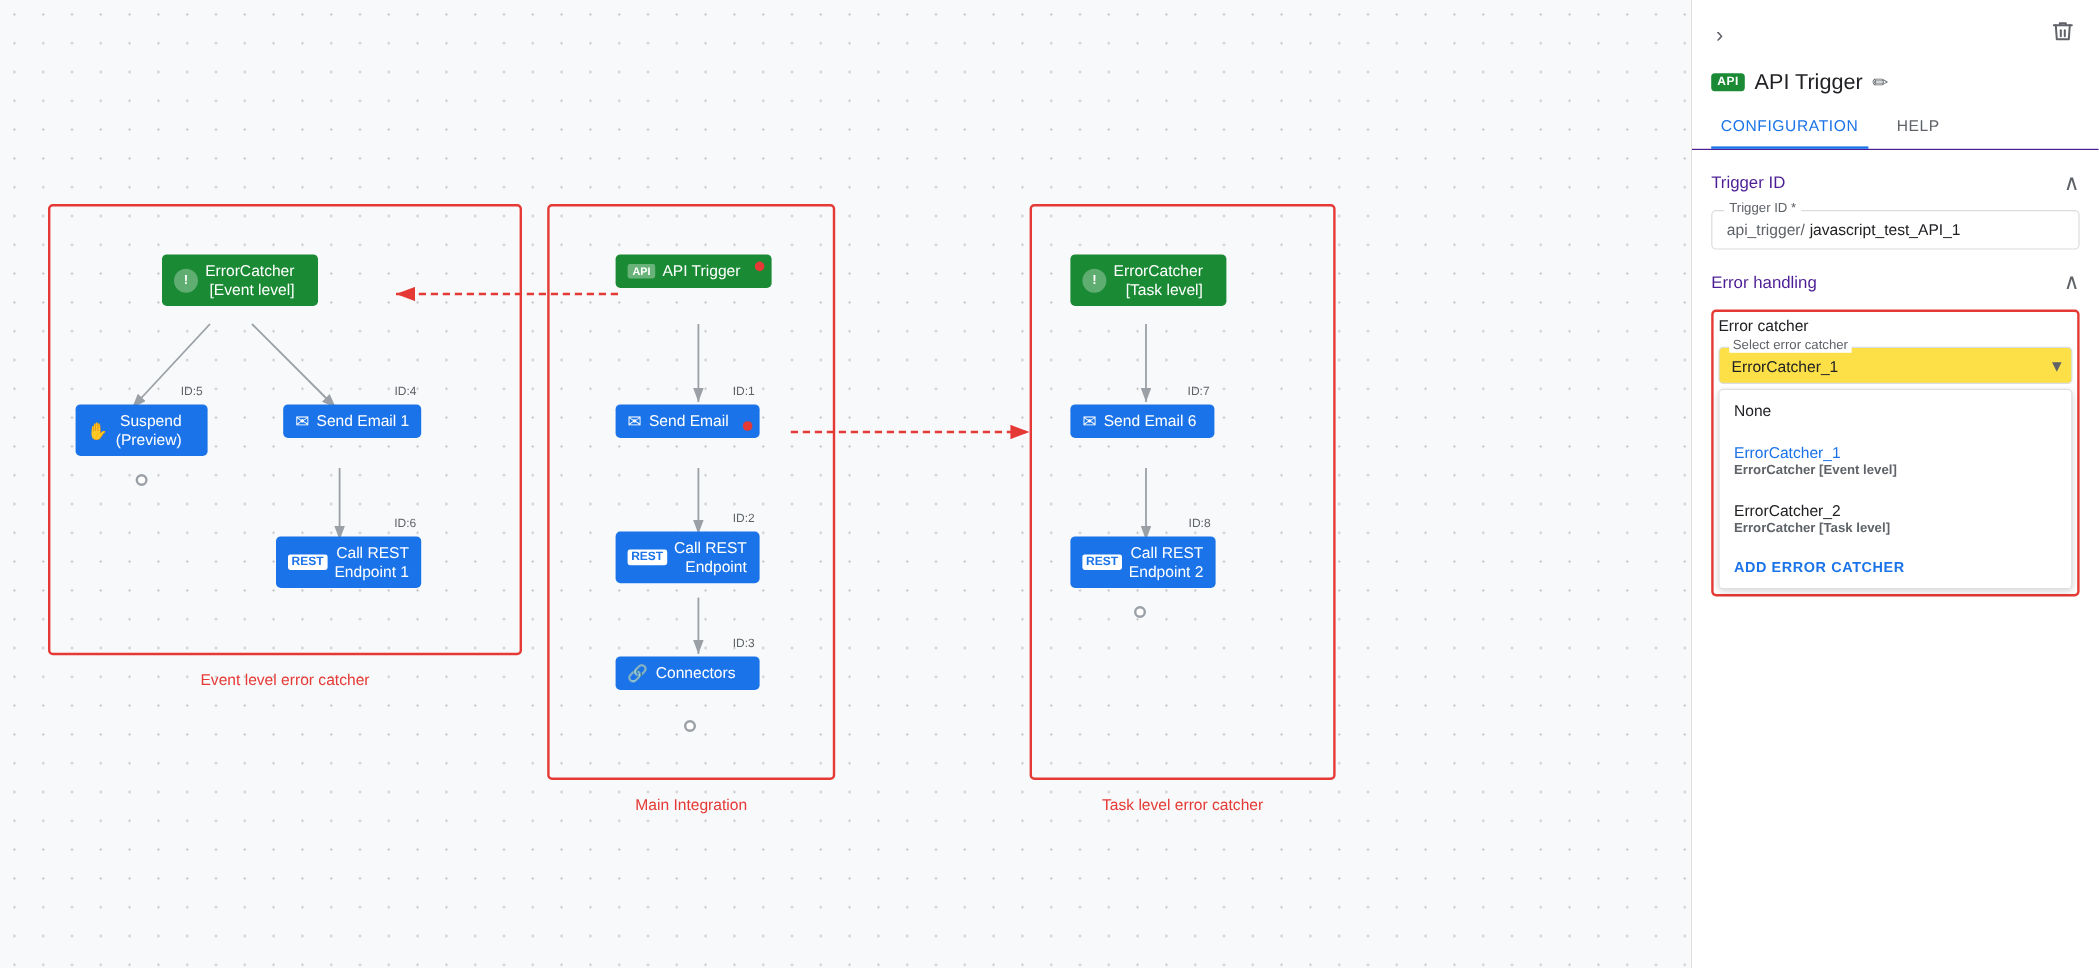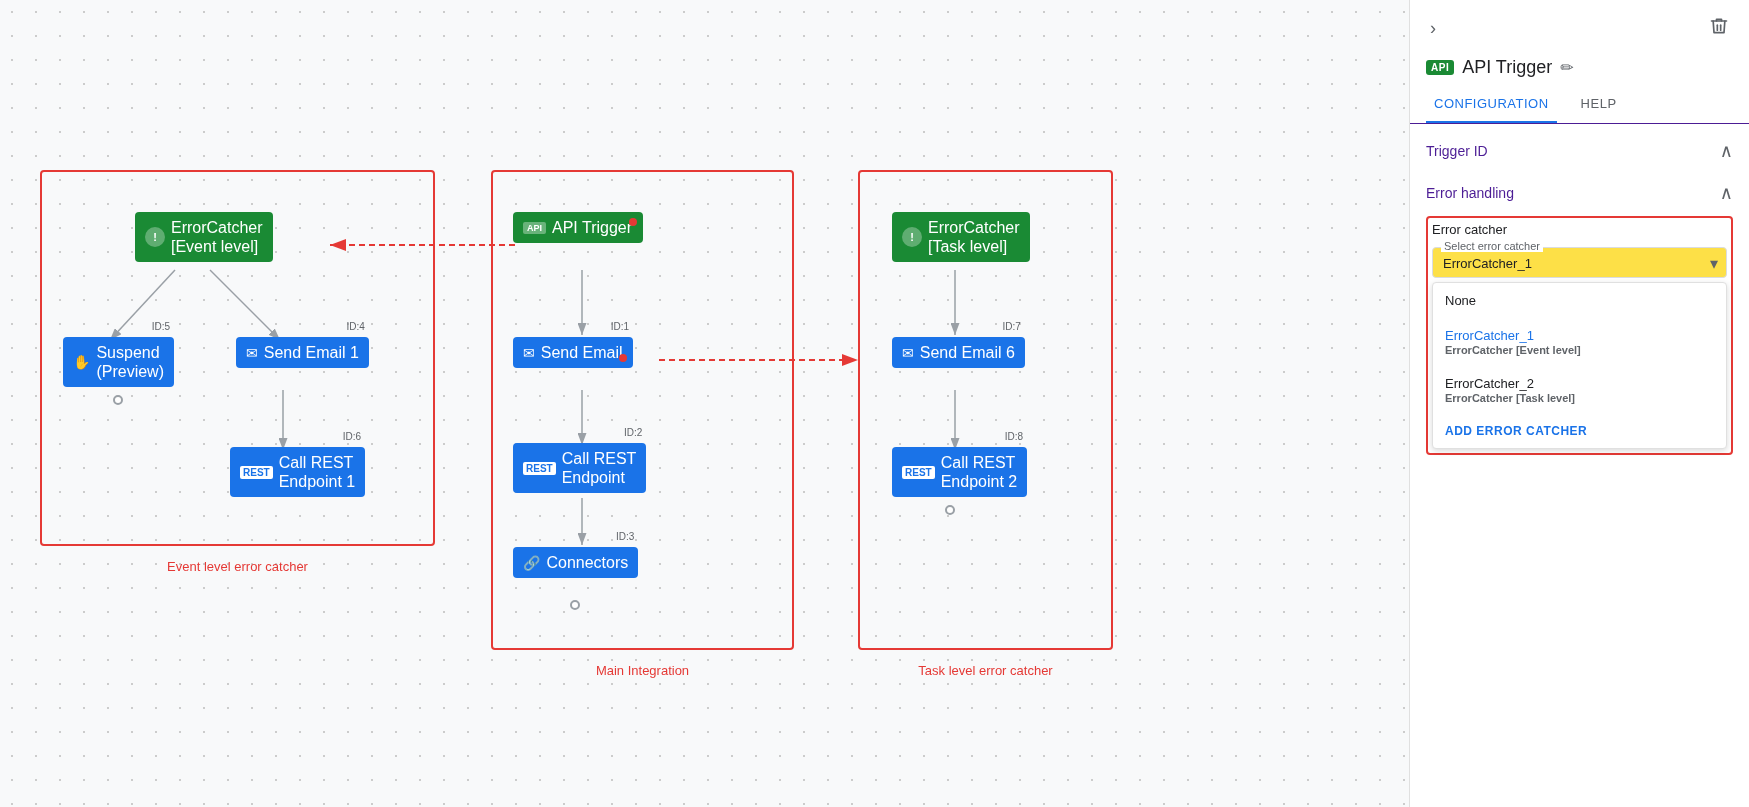--- a/index.html
+++ b/index.html
@@ -353,21 +353,22 @@
       color: #fff;
       flex-shrink: 0;
     }
 
     .icon-exclaim {
       font-weight: 700;
     }
 
     .node-text {
       line-height: 1.2;
-      font-size: 16px;
+      font-size: 13px;
+      text-align: right;
     }
   </style>
 </head>
 <body>
 
 <div class="canvas-area">
 
   <svg class="canvas-svg">
 
     <defs>
@@ -397,21 +398,21 @@
 
     <line x1="955" y1="270" x2="955" y2="335" stroke="#9aa0a6" stroke-width="1.5" marker-end="url(#arrowhead-gray)"></line>
 
     <line x1="955" y1="390" x2="955" y2="450" stroke="#9aa0a6" stroke-width="1.5" marker-end="url(#arrowhead-gray)"></line>
   </svg>
 
   <div class="integration-box" style="left:40px; top:170px; width:395px; height:376px;">
     <span class="integration-label">Event level error catcher</span>
   </div>
 
-  <div class="integration-box" style="left:491px; top:170px; width:303px; height:480px;">
+  <div class="integration-box" style="left:456px; top:170px; width:240px; height:480px;">
     <span class="integration-label">Main Integration</span>
   </div>
 
   <div class="integration-box" style="left:858px; top:170px; width:255px; height:480px;">
     <span class="integration-label">Task level error catcher</span>
   </div>
 
   <div class="node node-error" style="left:135px; top:212px; min-width:130px;">
     <div class="icon-circle">
       <span class="icon-exclaim">!</span>
@@ -528,20 +529,27 @@
 
   <div class="panel-tabs">
     <div class="panel-tab active">CONFIGURATION</div>
     <div class="panel-tab">HELP</div>
   </div>
 
   <div class="panel-section">
     <div class="section-header">
       <span class="section-title">Trigger ID</span>
       <span class="section-collapse">∧</span>
+    </div>
+    <div class="field-group">
+      <span class="field-label">Trigger ID *</span>
+      <div class="field-value-row">
+        <span class="field-prefix">api_trigger/</span>
+        <span class="field-value">javascript_test_API_1</span>
+      </div>
     </div>
   </div>
 
   <div class="error-handling-section">
     <div class="section-header">
       <span class="section-title">Error handling</span>
       <span class="section-collapse">∧</span>
     </div>
 
     <div class="error-catcher-box">

